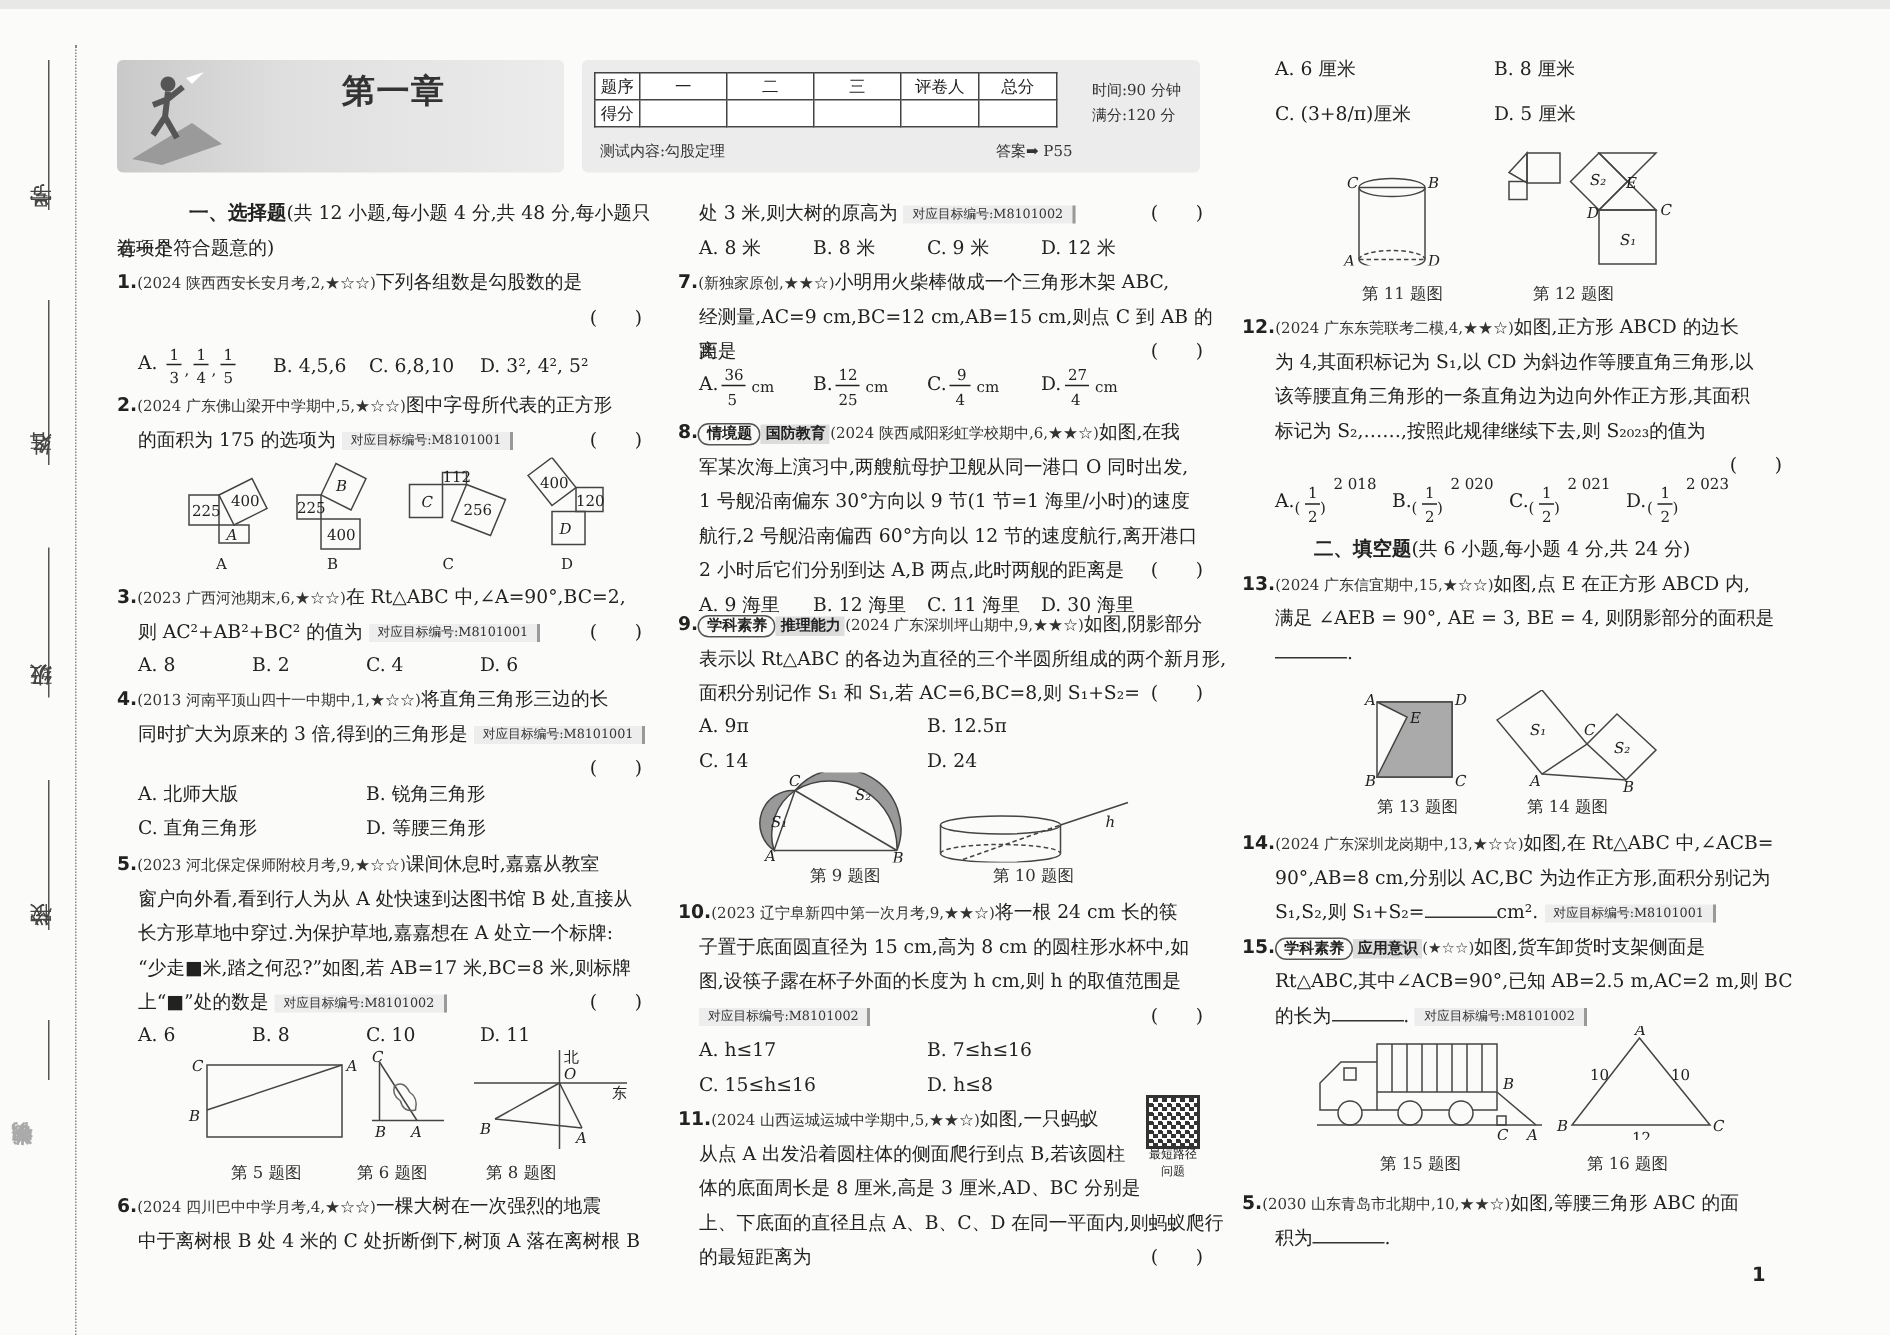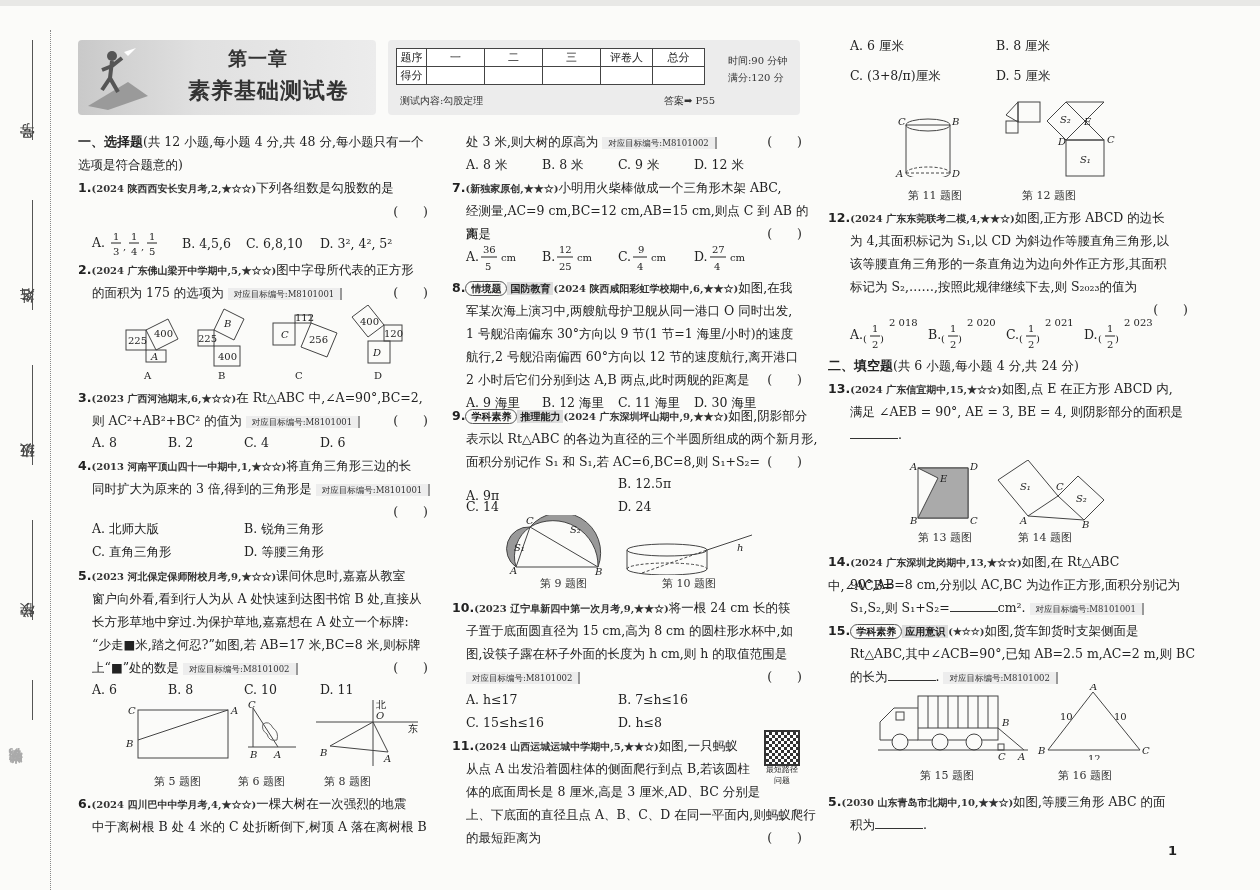--- a/index.html
+++ b/index.html
@@ -8,37 +8,37 @@
   .topline { position: absolute; top: 0; left: 0; width: 1260px; height: 6px; background: #e8e8e6; }
   
   .margin { position: absolute; left: 0; top: 30px; width: 72px; height: 860px; }
   .margin .dotted { position: absolute; left: 50px; top: 0; height: 860px; border-left: 1px dotted #888; }
   .margin .field { position: absolute; left: 18px; font-family: "DejaVu Sans", sans-serif; font-size: 15px; color: #444; writing-mode: vertical-rl; transform: rotate(180deg); }
   .margin .line { position: absolute; left: 32px; width: 1px; background: #555; }
   .margin .brand { position: absolute; left: 8px; top: 745px; width: 36px; font-family: "DejaVu Sans", sans-serif; font-size: 14px; color: #aaa; font-weight: bold; line-height: 15px; writing-mode: vertical-rl; transform: rotate(180deg); }
   
   .banner { position: absolute; left: 78px; top: 40px; width: 298px; height: 75px; background: linear-gradient(90deg,#c9c9c9 0%,#e0e0e0 40%,#ececec 100%); border-radius: 4px; }
   .banner .figure { position: absolute; left: 10px; top: 6px; width: 60px; height: 64px; }
-  .banner .title1 { position: absolute; left: 150px; top: 6px; font-family: Liberation Serif, serif; font-size: 19px; font-weight: bold; color: #333; letter-spacing: 1px; }
+  .banner .title1 { position: absolute; left: 150px; top: 6px; font-family: Liberation Serif, serif; font-size: 22px; font-weight: bold; color: #333; letter-spacing: 1px; }
   .banner .title2 { position: absolute; left: 110px; top: 36px; font-family: "DejaVu Sans", sans-serif; font-size: 22px; font-weight: bold; color: #333; letter-spacing: 1px; }
   .scoreboard { position: absolute; left: 388px; top: 40px; width: 412px; height: 75px; background: #ececec; border-radius: 4px; }
   table.score { position: absolute; left: 8px; top: 8px; border-collapse: collapse; font-size: 11px; }
   table.score td { border: 1px solid #444; height: 18px; text-align: center; background: #fff; }
   .scoreboard .time { position: absolute; left: 340px; top: 12px; font-size: 10px; line-height: 17px; color: #333; }
   .scoreboard .content { position: absolute; left: 12px; top: 54px; font-size: 10px; color: #333; }
   .scoreboard .answer { position: absolute; left: 276px; top: 54px; font-size: 10px; color: #333; }
   
   .col { position: absolute; top: 0; font-size: 12.5px; line-height: 23px; }
   .col1 { left: 78px; width: 360px; }
   .col2 { left: 452px; width: 360px; }
   .col3 { left: 828px; width: 370px; }
   .abs { position: absolute; }
-  .sec { font-family: "DejaVu Sans", sans-serif; font-weight: bold; font-size: 13px; }
+  .sec { font-family: "DejaVu Sans", sans-serif; font-weight: bold; font-size: 13px; margin-left: 48px; }
   .qn { font-weight: bold; font-family: "DejaVu Sans", sans-serif; }
-  .src { font-size: 10px; color: #333; font-weight: bold; }
+  .src { font-size: 10px; color: #333; }
   .tag { display: inline-block; font-size: 8.5px; line-height: 12px; padding: 0 6px; background: #ededed; border-right: 2px solid #999; color: #333; vertical-align: middle; }
   .pill { display: inline-block; font-size: 10px; line-height: 13px; padding: 0 5px; border: 1px solid #555; border-radius: 8px; font-family: "DejaVu Sans", sans-serif; font-weight: bold; }
   .pillb { display: inline-block; font-size: 10px; line-height: 13px; padding: 0 3px; background: #ddd; font-family: "DejaVu Sans", sans-serif; font-weight: bold; }
   .paren { position: absolute; right: 10px; }
   .opt { position: absolute; }
   .cap { position: absolute; font-size: 11px; color: #333; }
   .blank { display: inline-block; border-bottom: 1px solid #333; width: 48px; height: 14px; }
   
   .footer { position: absolute; left: 810px; top: 844px; width: 350px; height: 17px; border: 1px dotted #888; border-radius: 4px; font-family: "DejaVu Sans", sans-serif; font-size: 11px; color: #333; }
   .footer .brandtag { position: absolute; left: 0; top: 0; height: 15px; padding: 0 4px; background: #ddd; font-weight: bold; line-height: 15px; }
@@ -68,21 +68,20 @@
   </div>
 
   <div class="banner">
     <svg class="figure" viewBox="0 0 60 64">
       <polygon points="0,60 40,36 60,50 20,64" fill="#9a9a9a"></polygon>
       <circle cx="24" cy="10" r="5" fill="#555"></circle>
       <path d="M24 15 L22 32 L14 44 M22 32 L30 46 M24 20 L34 12 M24 20 L14 24" stroke="#555" stroke-width="4" fill="none"></path>
       <polygon points="36,6 48,2 40,10" fill="#fff"></polygon>
     </svg>
     <div class="title1">第一章</div>
-    <div class="title2">素养基础测试卷</div>
   </div>
 
   <div class="scoreboard">
     <table class="score">
       <tbody>
           <tr>
         <td style="width:30px">题序</td>
         <td style="width:58px">一</td>
         <td style="width:58px">二</td>
         <td style="width:58px">三</td>
@@ -326,21 +325,21 @@
       <span class="opt" style="left:228px">D. 30 海里</span>
     </div>
 
     <div class="abs" style="top:404px;left:0;width:360px;white-space:nowrap;top:404px">
       <span class="qn">9.</span><span class="pill">学科素养</span><span class="pillb">推理能力</span><span class="src">(2024 广东深圳坪山期中,9,★★☆)</span><span>如图,阴影部分</span>
     </div>
     <div class="abs" style="top:427px;left:14px;width:350px;white-space:nowrap">表示以 Rt△ABC 的各边为直径的三个半圆所组成的两个新月形,</div>
     <div class="abs" style="top:450px;left:14px">面积分别记作 S₁ 和 S₁,若 AC=6,BC=8,则 S₁+S₂=</div>
     <div class="abs paren" style="top:450px">(　　)</div>
     <div class="abs" style="top:472px;left:14px;width:346px;height:46px">
-      <span class="opt" style="left:0;top:12px">A. 9π</span>
+      <span class="opt" style="left:0;top:0">A. 9π</span>
       <span class="opt" style="left:152px;top:0">B. 12.5π</span>
       <span class="opt" style="left:0;top:23px">C. 14</span>
       <span class="opt" style="left:152px;top:23px">D. 24</span>
     </div>
 
     <svg class="abs" style="top:515px;left:50px" width="300" height="60">
       <path d="M14 52 A36 36 0 0 1 28 12 A22 22 0 0 0 14 52 Z" fill="#999" stroke="#444"></path>
       <path d="M28 12 A45 45 0 0 1 96 52 A40 40 0 0 0 28 12 Z" fill="#999" stroke="#444"></path>
       <line x1="14" y1="52" x2="96" y2="52" stroke="#444"></line>
       <line x1="14" y1="52" x2="28" y2="12" stroke="#444"></line>

